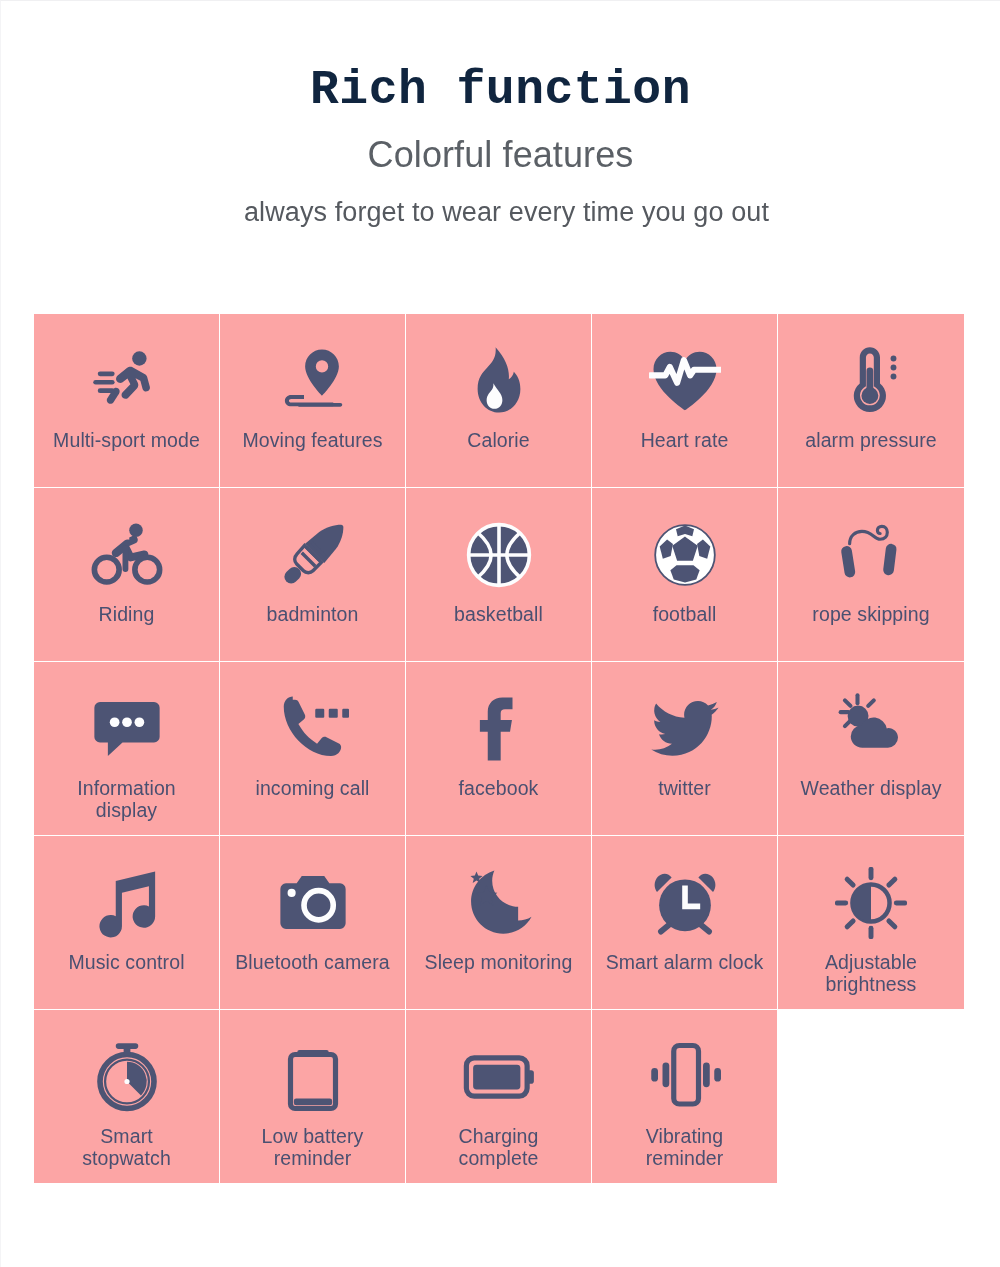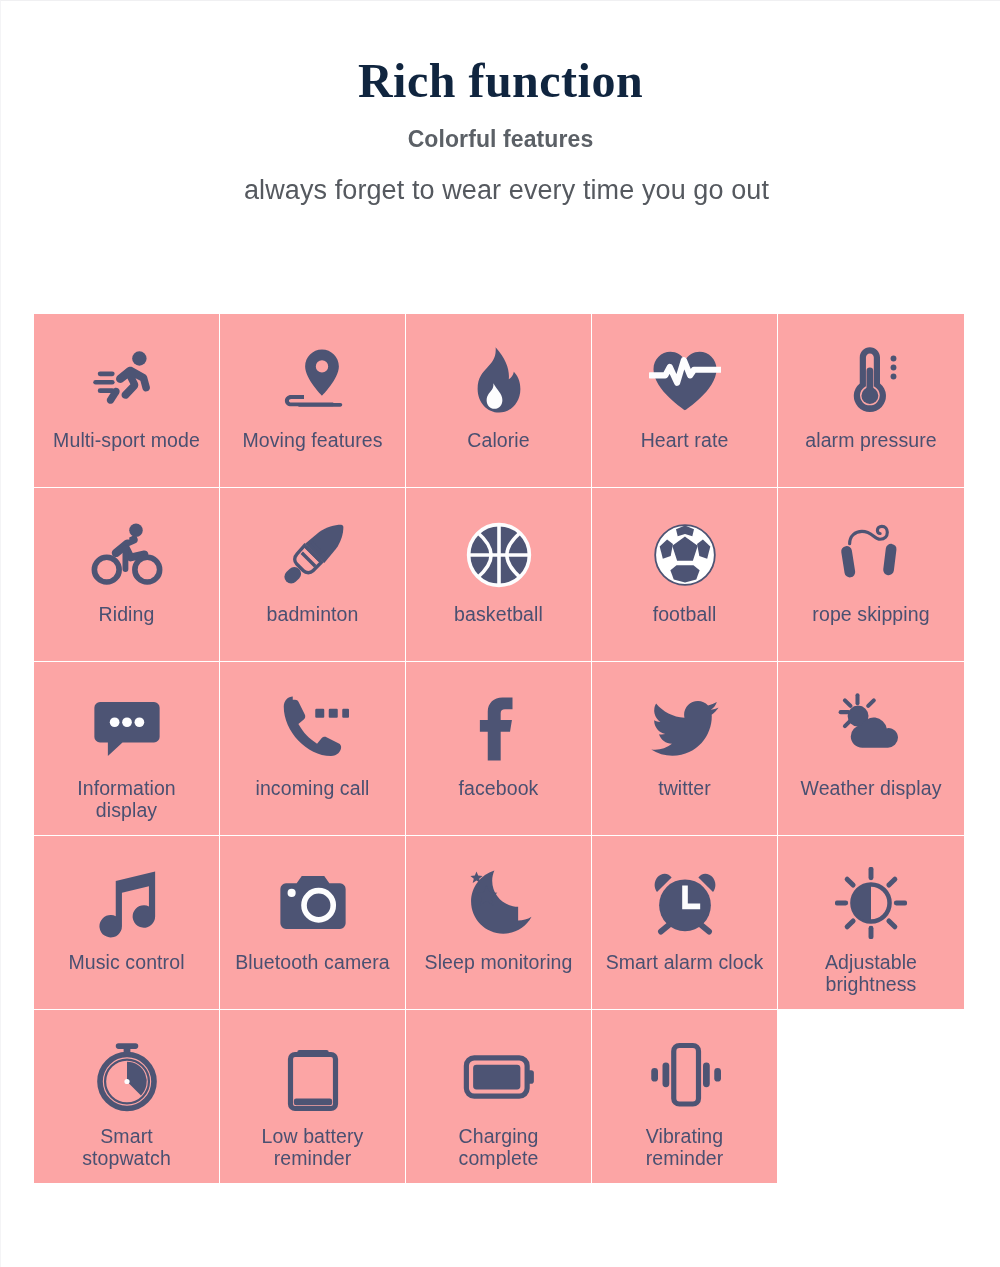--- a/index.html
+++ b/index.html
@@ -24,31 +24,31 @@
     border-top: 1px solid #f0f0f2;
     border-left: 1px solid #f4f4f6;
   }
 
   
   .header {
     padding-top: 52px;
     text-align: center;
   }
   .title {
-    font-family: Liberation Serif, serif;
+    font-family: Liberation Mono, monospace;
     font-size: 48px;
     font-weight: bold;
     line-height: 1.18;
     color: #10253f;
     letter-spacing: 0.5px;
-    margin: 0;
+    margin: 9px;
   }
   .subtitle {
-    font-size: 23px;
-    font-weight: 700;
+    font-size: 36px;
+    font-weight: 400;
     color: #5b6066;
     line-height: 1.0;
     margin: 18px 0 0 0;
     letter-spacing: 0.1px;
   }
   .subtitle2 {
     font-size: 27px;
     font-weight: 400;
     color: #55595f;
     line-height: 1.0;

